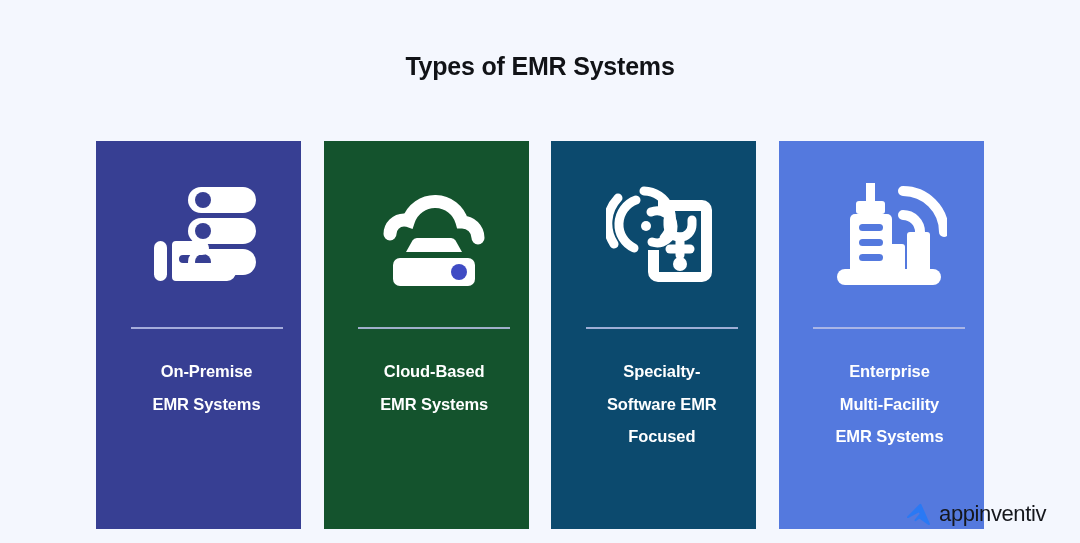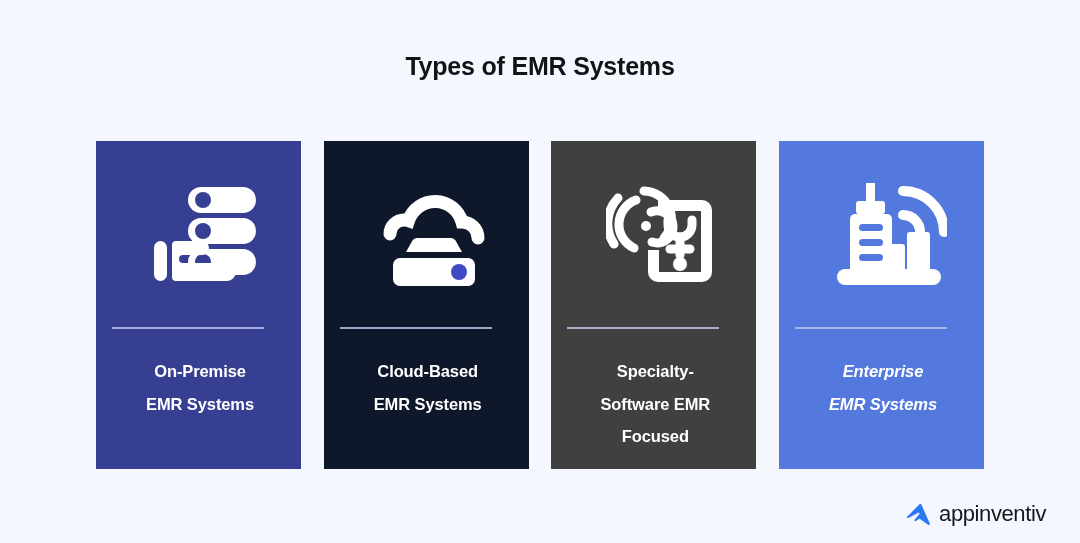--- a/index.html
+++ b/index.html
@@ -35,25 +35,25 @@
     position: absolute;
     top: 141px;
     left: 96px;
     width: 888px;
     height: 326px;
     display: flex;
     justify-content: space-between;
   }
   .card {
     width: 205px;
-    height: 328px;
+    height: 388px;
     position: relative;
     display: flex;
     flex-direction: column;
-    align-items: flex-start;
+    align-items: center;
     box-sizing: border-box;
     padding-left: 16px;
   }
   .icon-wrap {
     height: 186px;
     width: 100%;
     display: flex;
     align-items: center;
     justify-content: center;
     box-sizing: border-box;
@@ -125,41 +125,41 @@
           </g>
         </svg>
       </div>
       <div class="divider"></div>
       <div class="card-label">
         <span class="ln">On-Premise</span>
         <span class="ln">EMR Systems</span>
       </div>
     </div>
 
-    <div class="card" style="background: #0f172a;">
+    <div class="card" style="background: #14532d;">
       <div class="icon-wrap">
         <svg width="108" height="104" viewBox="0 0 108 104" aria-hidden="true">
           <g fill="none" stroke="#ffffff" stroke-width="13" stroke-linecap="round">
             <path d="M10 52a14 14 0 0 1 14-14c1.6 0 3.1.2 4.5.7A28 28 0 0 1 82 40a16 16 0 0 1 16 16"></path>
           </g>
           <g fill="#ffffff">
             <path d="M26 70l6.5-11.5a5 5 0 0 1 4.3-2.5h34.4a5 5 0 0 1 4.3 2.5L82 70z"></path>
             <rect x="13" y="76" width="82" height="28" rx="7"></rect>
             <circle cx="79" cy="90" r="8" fill="#3f4bc4"></circle>
           </g>
         </svg>
       </div>
       <div class="divider"></div>
       <div class="card-label">
         <span class="ln">Cloud-Based</span>
         <span class="ln">EMR Systems</span>
       </div>
     </div>
 
-    <div class="card" style="background: #404040;">
+    <div class="card" style="background: #0c4a6e;">
       <div class="icon-wrap">
         <svg width="112" height="112" viewBox="0 0 112 112" aria-hidden="true">
           <g fill="none" stroke="#ffffff" stroke-width="9" stroke-linecap="round">
             <path d="M8 66a37 37 0 0 1 4-46"></path>
             <path d="M28 70a26 26 0 0 1 2-48"></path>
             <path d="M46 64a16 16 0 1 0-1-30"></path>
             <path d="M58 60a28 28 0 0 0-20-47"></path>
           </g>
           <circle cx="40" cy="48" r="5" fill="#ffffff"></circle>
           <path d="M52 22h44a10 10 0 0 1 10 10v62a10 10 0 0 1-10 10H52a10 10 0 0 1-10-10V72h11v22h42V33H53a1 1 0 0 1-1-1z" fill="#ffffff"></path>
@@ -172,21 +172,21 @@
         </svg>
       </div>
       <div class="divider"></div>
       <div class="card-label">
         <span class="ln">Specialty-</span>
         <span class="ln">Software EMR</span>
         <span class="ln">Focused</span>
       </div>
     </div>
 
-    <div class="card" style="background: rgb(84, 121, 222); font-style: italic;">
+    <div class="card" style="background: rgb(84, 121, 222);">
       <div class="icon-wrap">
         <svg width="116" height="110" viewBox="0 0 116 110" aria-hidden="true">
           <g fill="#ffffff">
             <rect x="35" y="4" width="9" height="22"></rect>
             <rect x="25" y="22" width="29" height="13" rx="3"></rect>
             <rect x="19" y="35" width="42" height="63" rx="5"></rect>
             <rect x="76" y="53" width="23" height="45" rx="3"></rect>
             <rect x="53" y="65" width="21" height="33" rx="3"></rect>
             <rect x="6" y="90" width="104" height="16" rx="8"></rect>
           </g>
@@ -197,20 +197,21 @@
           </g>
           <g fill="none" stroke="#ffffff" stroke-width="10" stroke-linecap="round">
             <path d="M72 36a17 17 0 0 1 17 17"></path>
             <path d="M72 12a41 41 0 0 1 41 41"></path>
           </g>
         </svg>
       </div>
       <div class="divider"></div>
       <div class="card-label">
         <span class="ln">Enterprise</span>
+        <span class="ln">Multi-Facility</span>
         <span class="ln">EMR Systems</span>
       </div>
     </div>
 
   </div>
 
   <div class="logo">
     <svg class="logo-mark" viewBox="0 0 32 32" aria-hidden="true">
       <path d="M16.6 5.6a1 1 0 0 1 1.8 0l9.2 20.8a1 1 0 0 1-1.5 1.2L17 21.2a1 1 0 0 0-1.1 0l-3.2 2.2a1 1 0 0 1-1.4-1.4l5.1-6a1 1 0 0 0-1.3-1.4L4.6 20.2a1 1 0 0 1-1.3-1.4z" fill="#2a79f4"></path>
     </svg>

